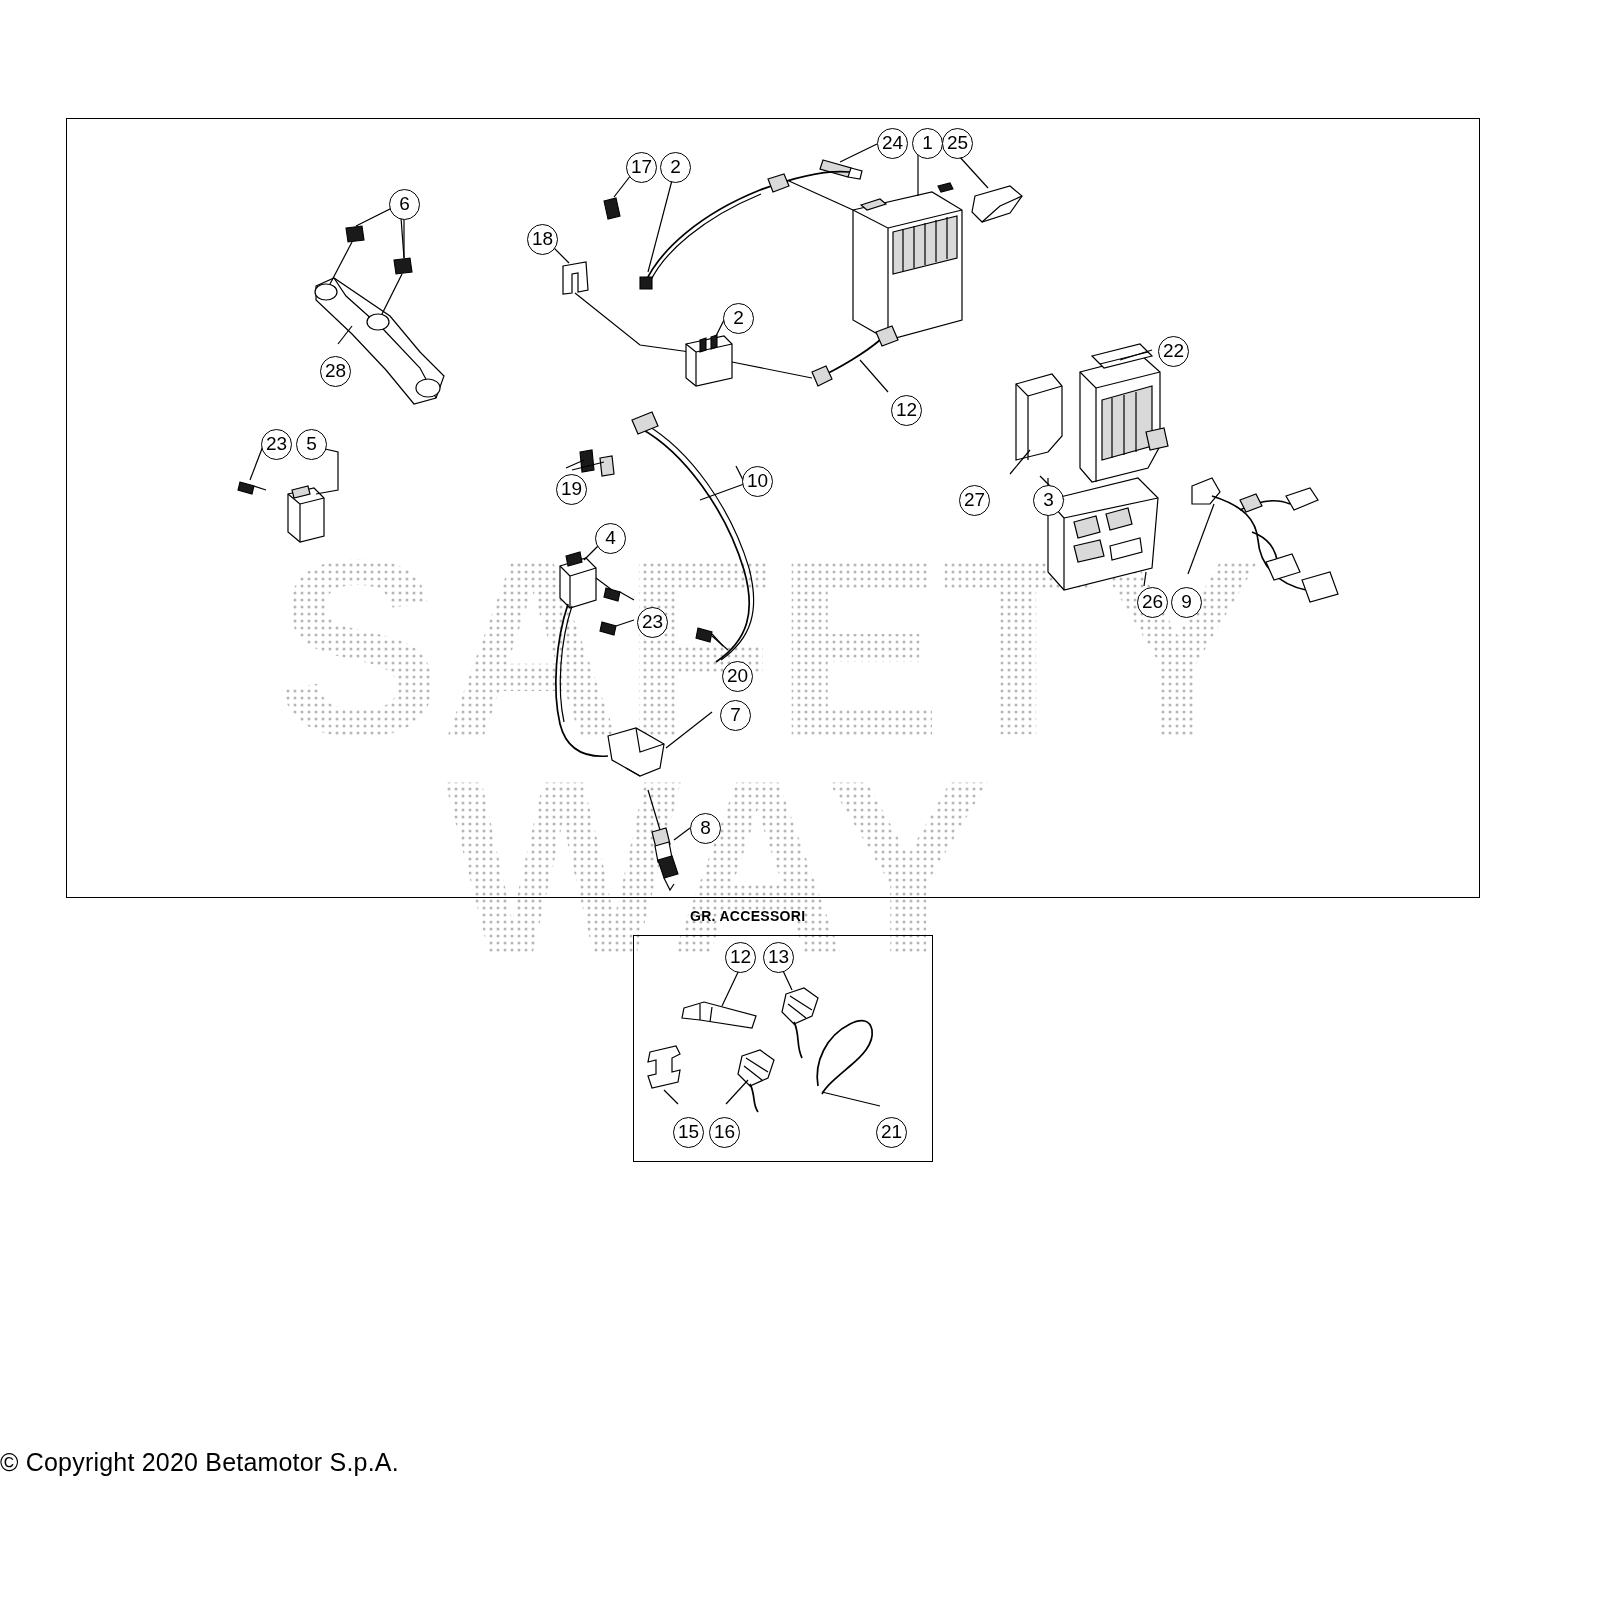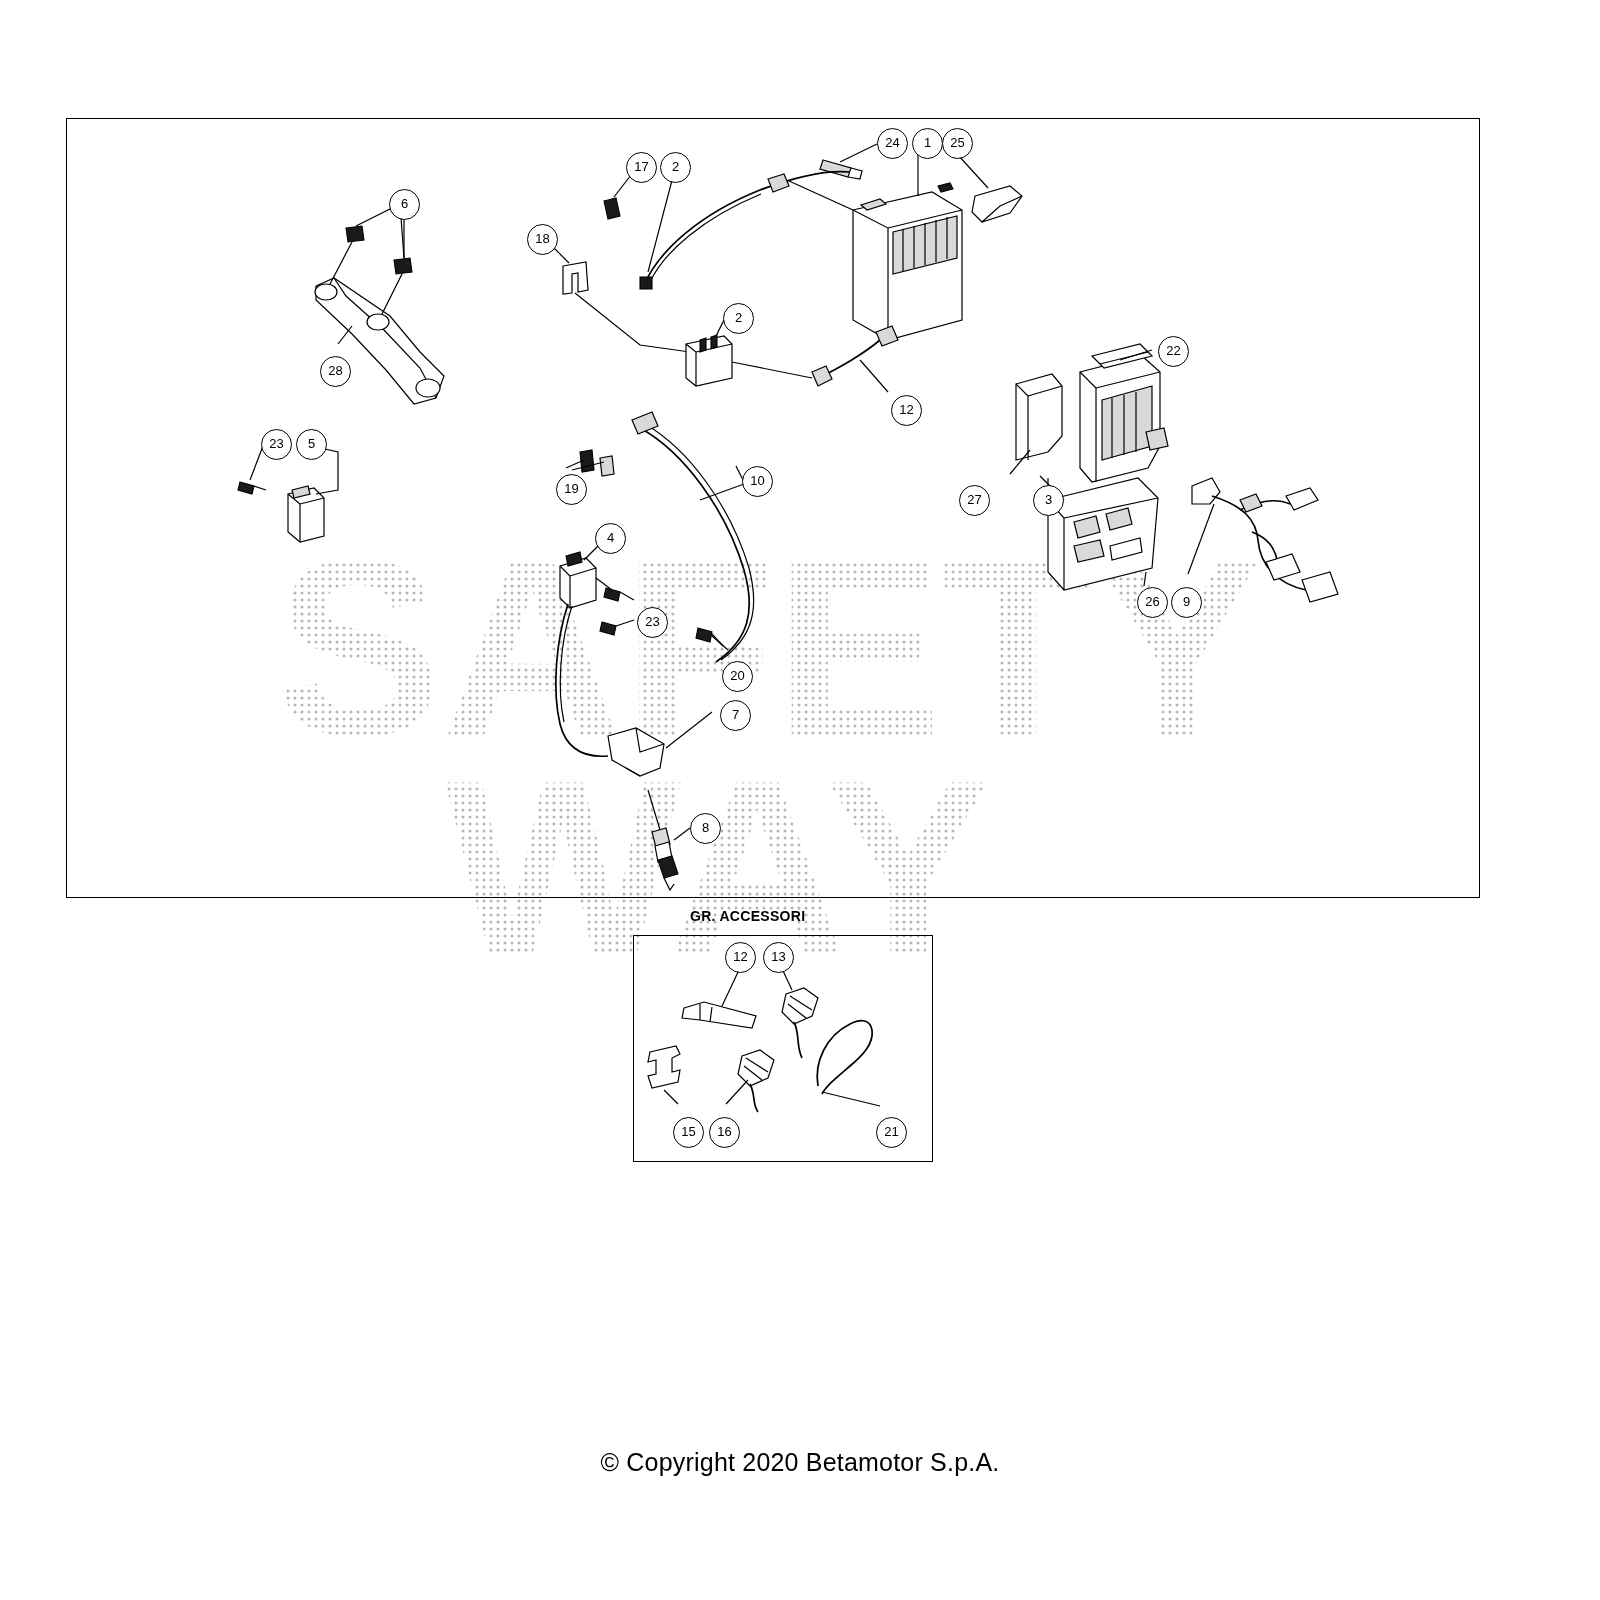--- a/index.html
+++ b/index.html
@@ -27,31 +27,31 @@
     box-sizing:border-box;
   }
   #main-frame{left:66px;top:118px;width:1414px;height:780px;}
   #acc-frame{left:633px;top:935px;width:300px;height:227px;}
   .callout{
     position:absolute;
     width:31px;height:31px;
     border:1.7px solid #000;
     border-radius:50%;
     background:#fff;
-    font-size:13px;
+    font-size:19px;
     line-height:28px;
     text-align:center;
     box-sizing:border-box;
     font-family:"Liberation Sans", sans-serif;
   }
   #copyright{
     position:absolute;
     left:0;right:0;
     top:1448px;
-    text-align:center;
+    text-align:left;
     font-size:25px;
     letter-spacing:.2px;
   }
   #watermark{
     position:absolute;
     left:265px;top:535px;
     width:1050px;height:470px;
     pointer-events:none;
     opacity:.30;
   }

